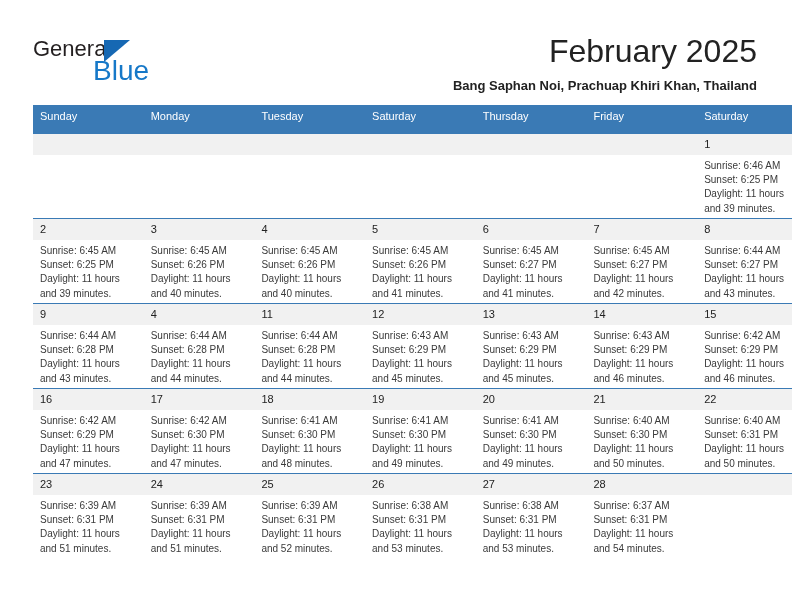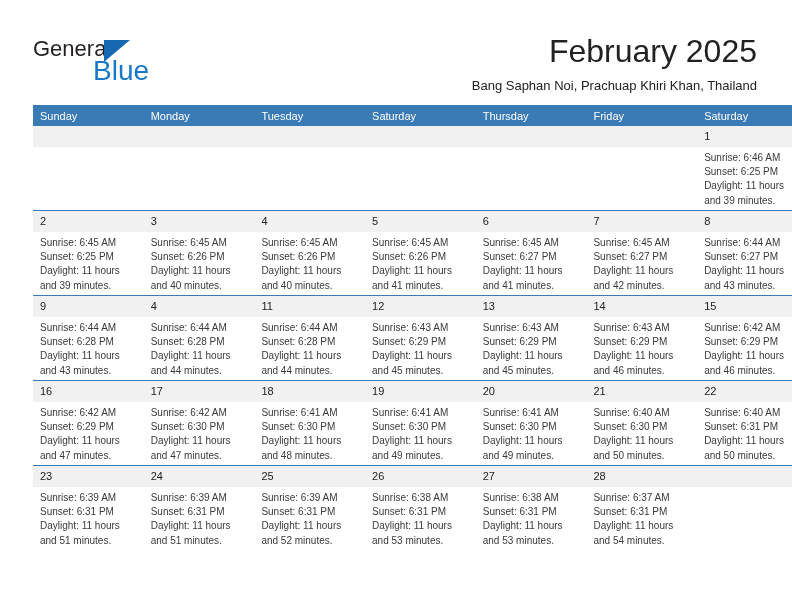--- a/index.html
+++ b/index.html
@@ -72,38 +72,39 @@
   }
   .subtitle {
     position: absolute;
     right: 35px;
     top: 78px;
     font-size: 13px;
     color: #222222;
     text-align: left;
     line-height: 16px;
     white-space: nowrap;
+    font-weight: bold;
   }
 
   
   .calendar {
     position: absolute;
     left: 33px;
     top: 105px;
     width: 726px;
     border-collapse: collapse;
     table-layout: fixed;
   }
   .calendar th {
     background: #3a7ab5;
     color: #ffffff;
     font-size: 11px;
     font-weight: normal;
     text-align: left;
-    padding: 4px 0 4px 7px;
+    padding: 4px 0 12px 7px;
     height: 13px;
     border: none;
     width: 103.7px;
   }
   .calendar td {
     vertical-align: top;
     padding: 0;
     height: 84px;
     border-top: 1px solid #3a7ab5;
     background: #ffffff;

